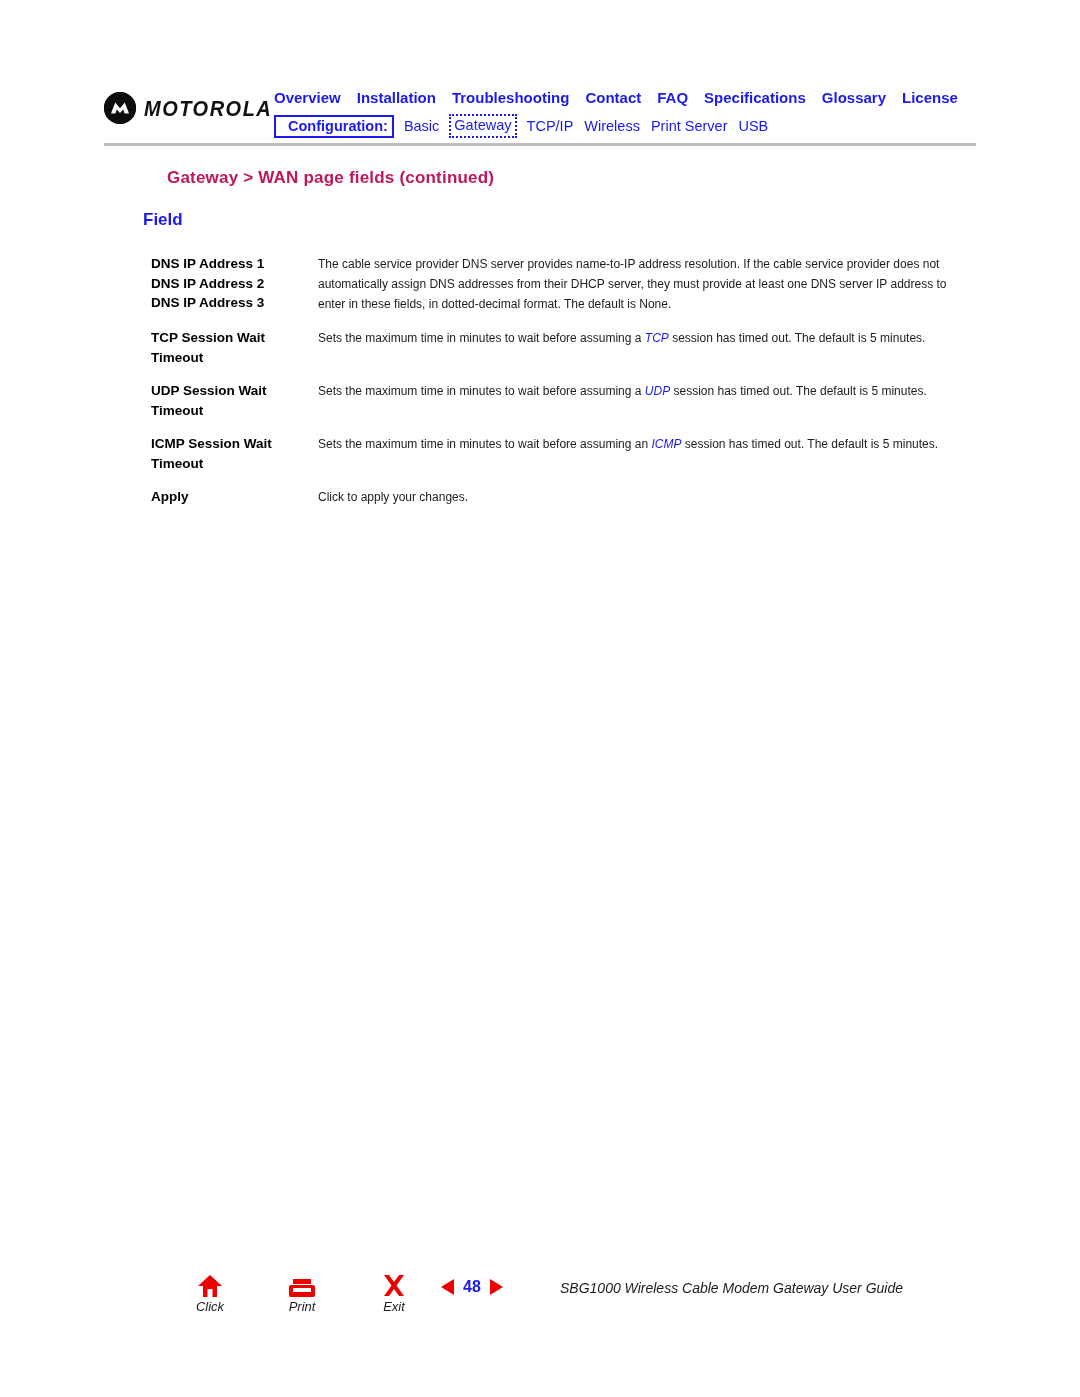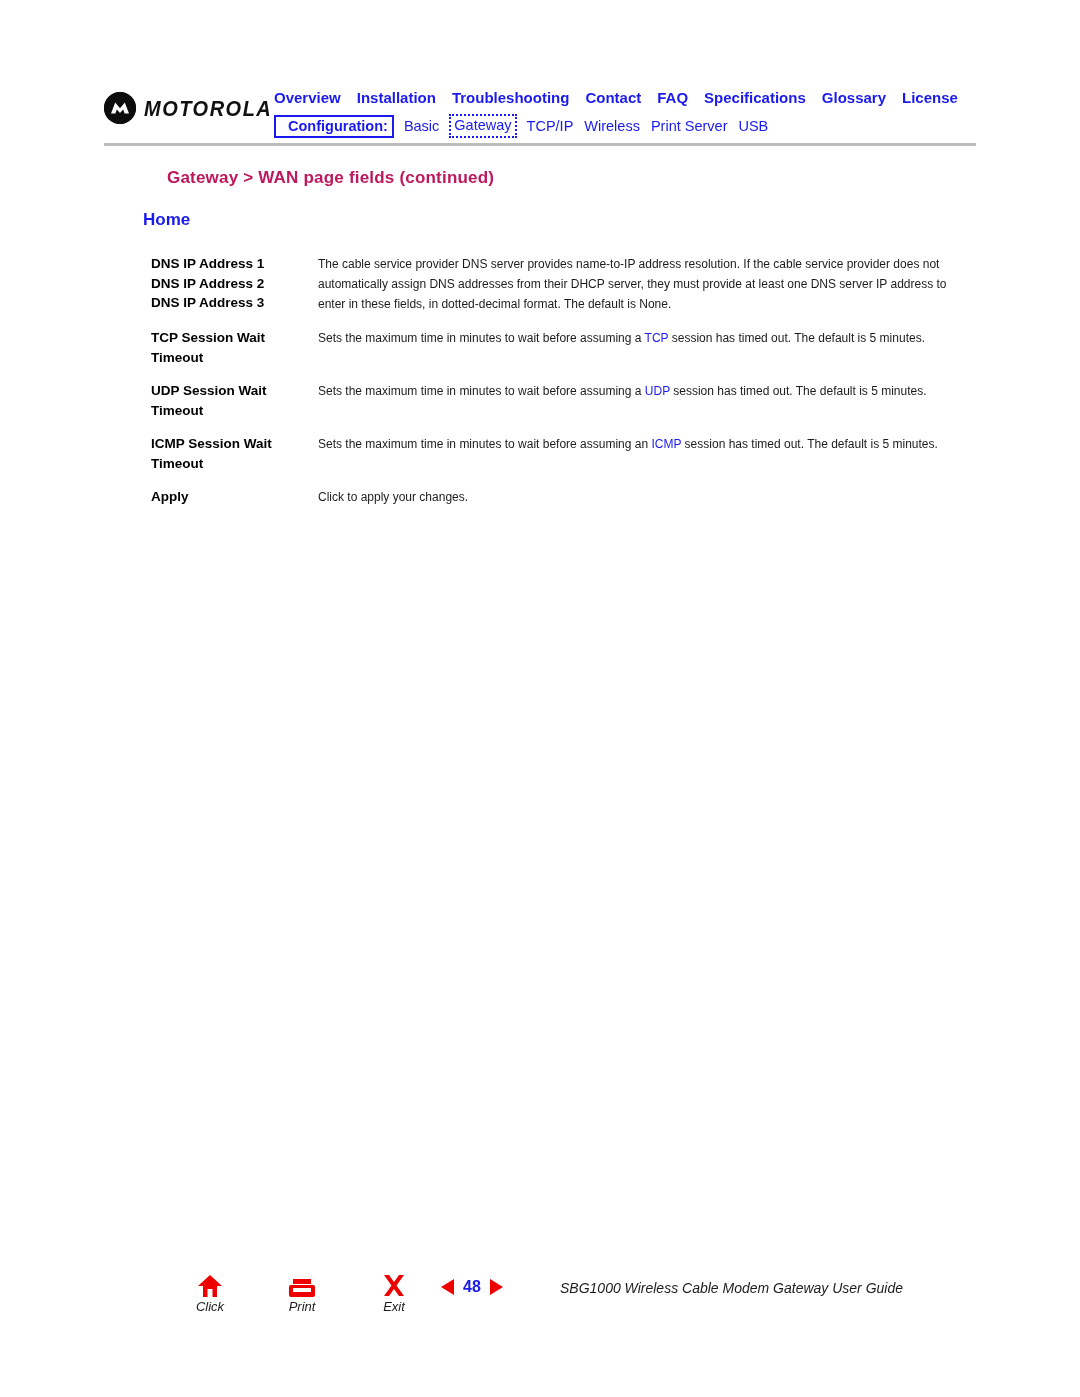--- a/index.html
+++ b/index.html
@@ -146,20 +146,21 @@
     color: #000000;
   }
   .trow .col-desc {
     font-size: 12px;
     line-height: 20px;
     color: #1c1c1c;
   }
   .trow .col-desc .ilink {
     color: #1a1aee;
     cursor: pointer;
+    font-style: italic;
   }
   .field-line { display: block; margin-left: 8px; }
 
   
   .footer {
     position: absolute;
     left: 0;
     top: 1268px;
     width: 1080px;
     height: 70px;
@@ -287,21 +288,21 @@
       </div>
     </div>
   </div>
 
   <div class="hrule"></div>
 
   <div class="title">Gateway &gt; WAN page fields (continued)</div>
 
   <div class="table">
     <div class="thead">
-      <div class="col-field">Home</div>
+      <div class="col-field">Field</div>
     </div>
     <div id="table-body">
         <div class="trow">
           <div class="col-field">
             <span class="field-line">DNS IP Address 1</span>
             <span class="field-line">DNS IP Address 2</span>
             <span class="field-line">DNS IP Address 3</span>
           </div>
           <div class="col-desc"><span>The cable service provider DNS server provides name-to-IP address resolution. If the cable service provider does not automatically assign DNS addresses from their DHCP server, they must provide at least one DNS server IP address to enter in these fields, in dotted-decimal format. The default is None.</span></div>
         </div>

